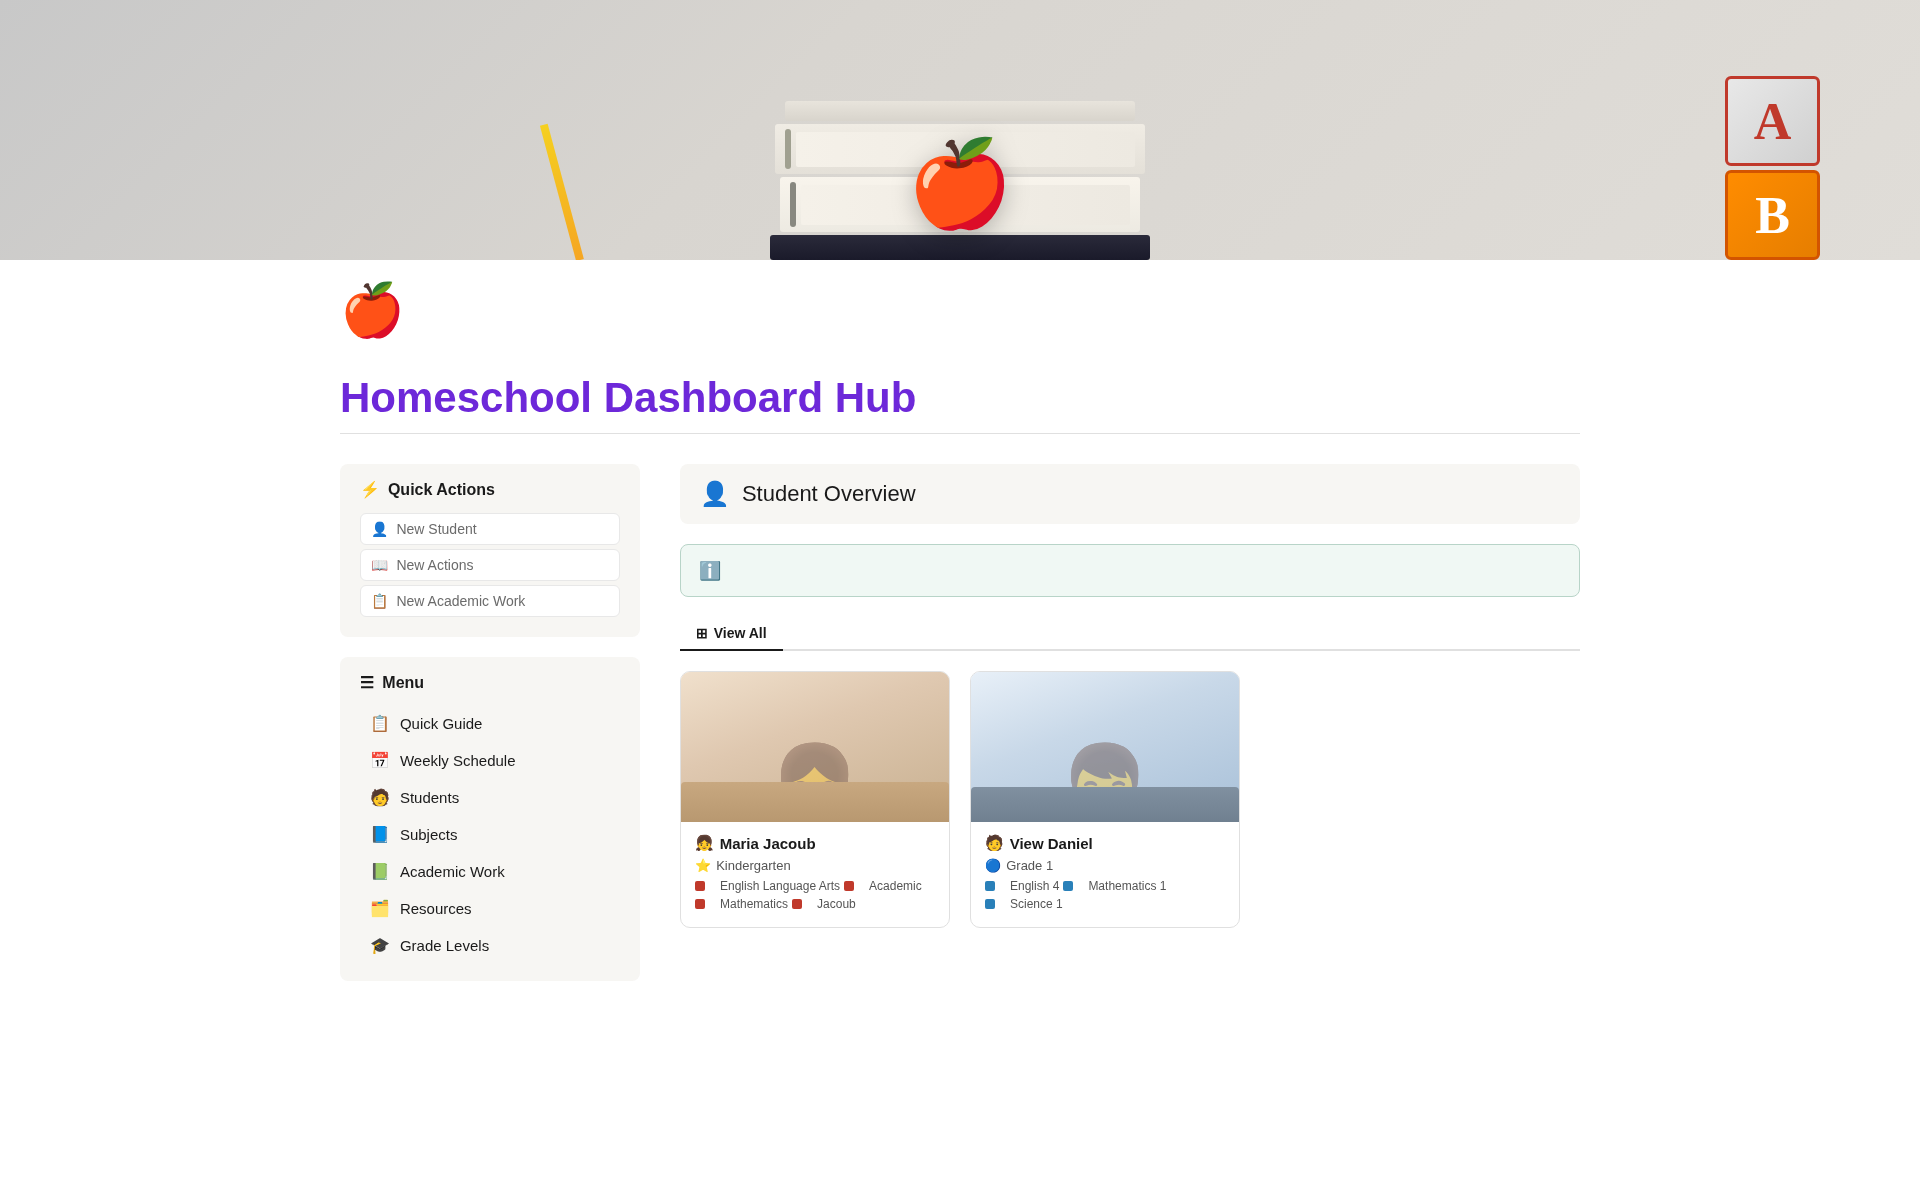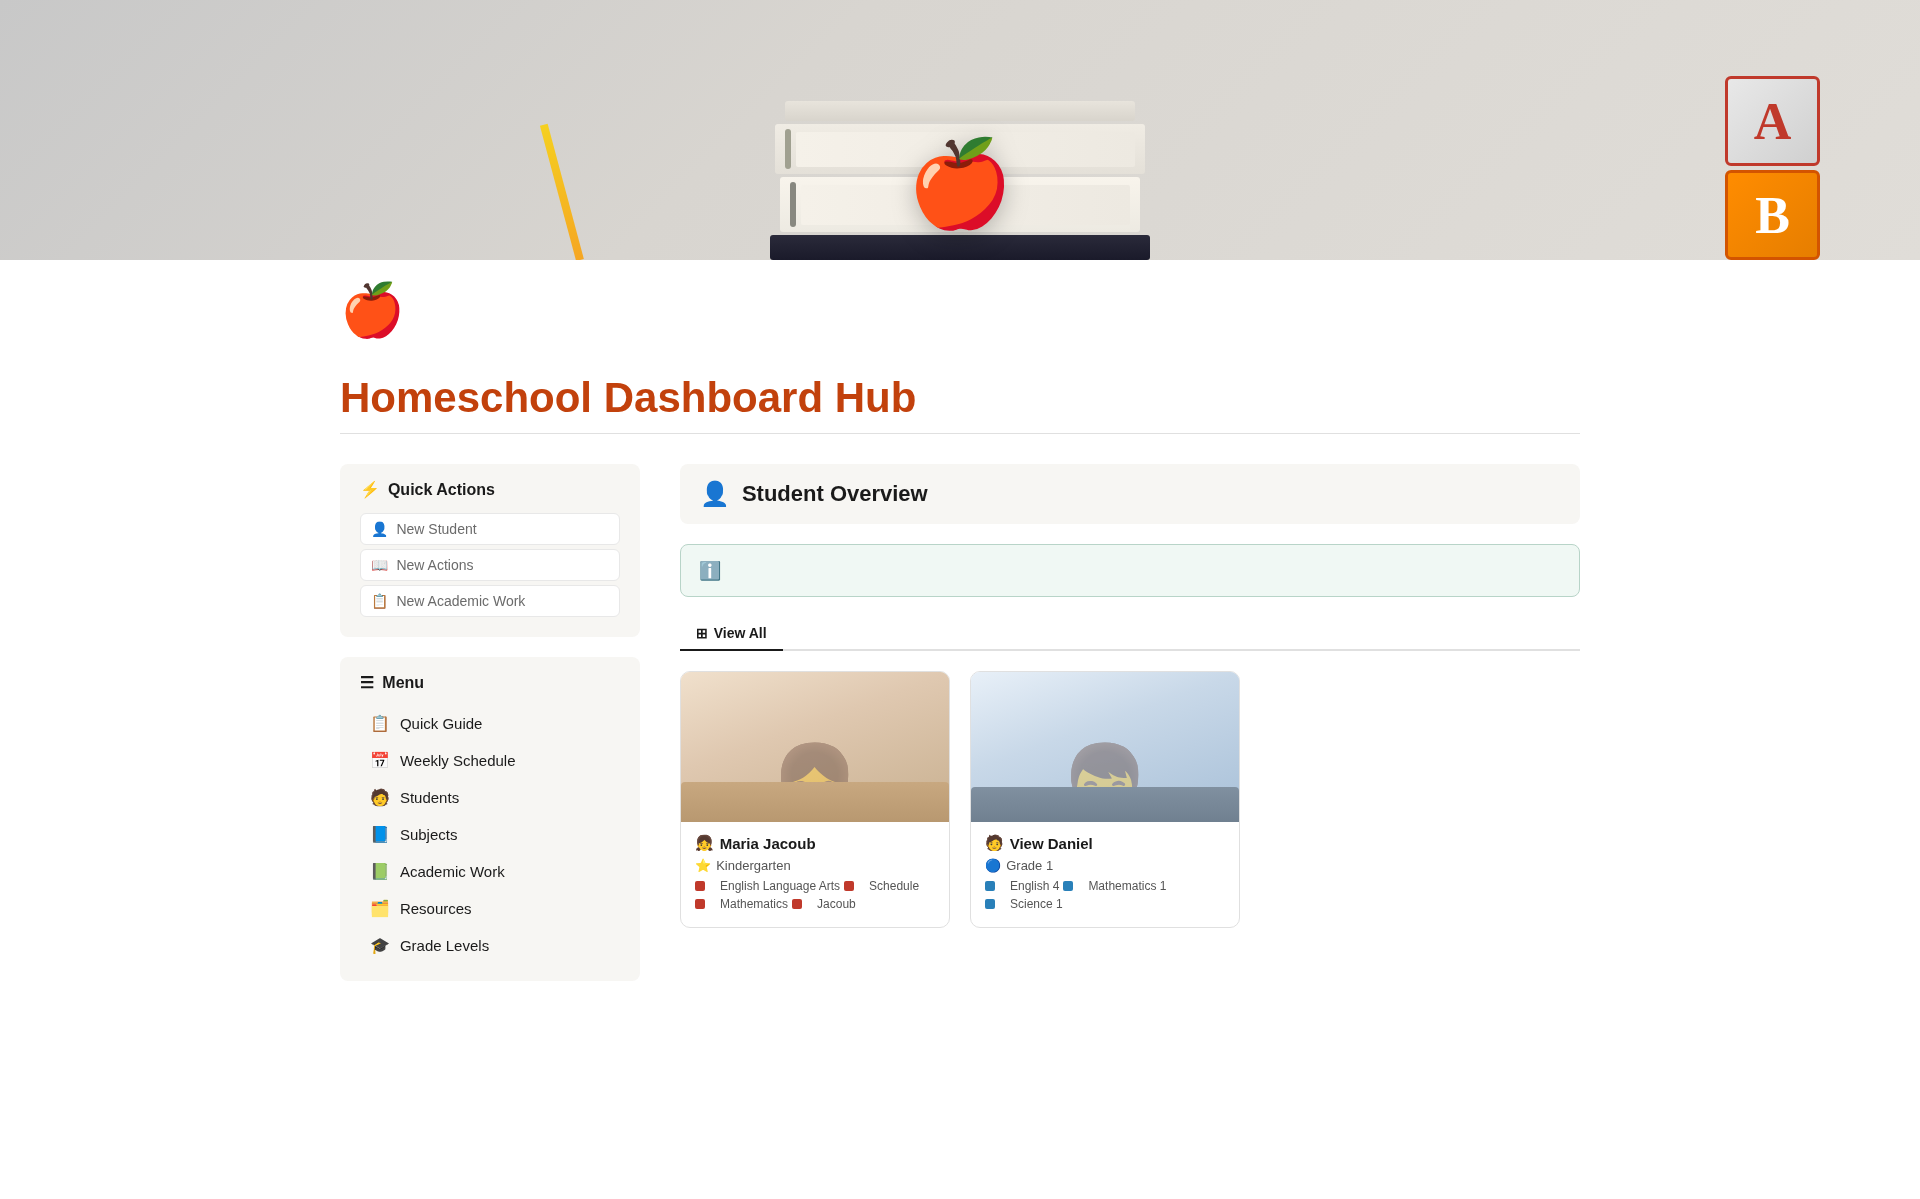--- a/index.html
+++ b/index.html
@@ -83,21 +83,21 @@
       margin-bottom: 30px;
     }
     .page-icon-emoji {
       font-size: 52px;
       display: block;
       margin-bottom: 6px;
     }
     .page-title {
       font-size: 42px;
       font-weight: 700;
-      color: #c2410c;
+      color: #6d28d9;
       line-height: 1.2;
       margin-top: 32px;
     }
 
     
     .two-col {
       display: flex;
       gap: 40px;
       align-items: flex-start;
     }
@@ -166,21 +166,21 @@
       background: #f7f6f3;
       border-radius: 8px;
       padding: 16px 20px;
       margin-bottom: 20px;
       display: flex;
       align-items: center;
       gap: 12px;
     }
     .student-overview-title {
       font-size: 22px;
-      font-weight: 700;
+      font-weight: 400;
       color: #1a1a1a;
     }
 
     .info-box {
       border: 1px solid #b8d4c8;
       background: #f0f8f4;
       border-radius: 8px;
       padding: 14px 18px;
       margin-bottom: 20px;
       display: flex;
@@ -433,21 +433,21 @@
               <span>⭐</span>
               <span>Kindergarten</span>
             </div>
             <div class="subject-tags">
               <span class="subject-tag">
                 <span class="tag-dot tag-dot-red"></span>
                 <span>English Language Arts</span>
               </span>
               <span class="subject-tag">
                 <span class="tag-dot tag-dot-red"></span>
-                <span>Schedule</span>
+                <span>Academic</span>
               </span>
             </div>
             <div class="subject-tags">
               <span class="subject-tag">
                 <span class="tag-dot tag-dot-red"></span>
                 <span>Mathematics</span>
               </span>
               <span class="subject-tag">
                 <span class="tag-dot tag-dot-red"></span>
                 <span>Jacoub</span>

